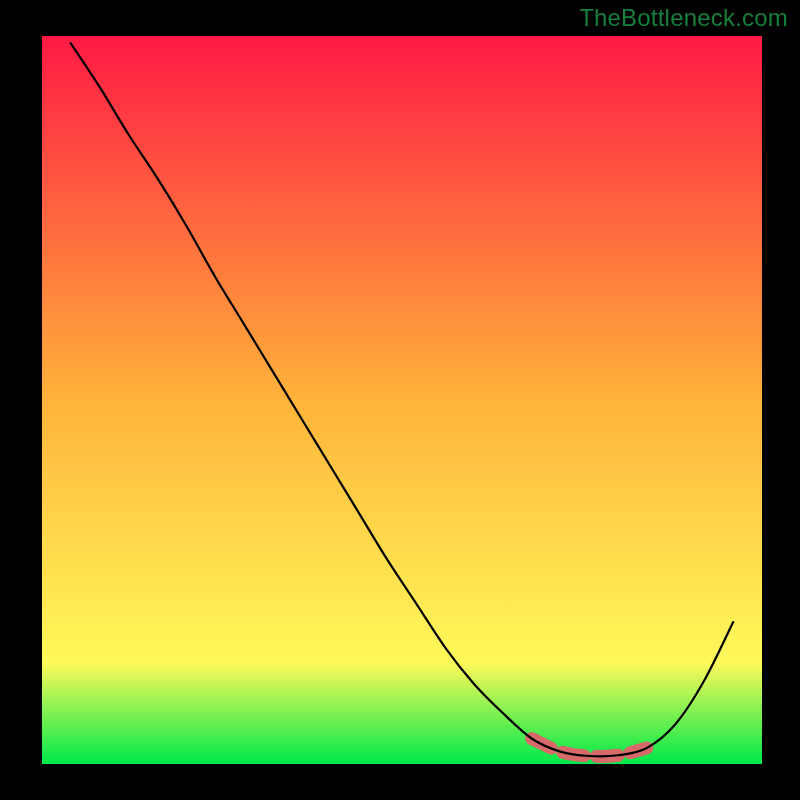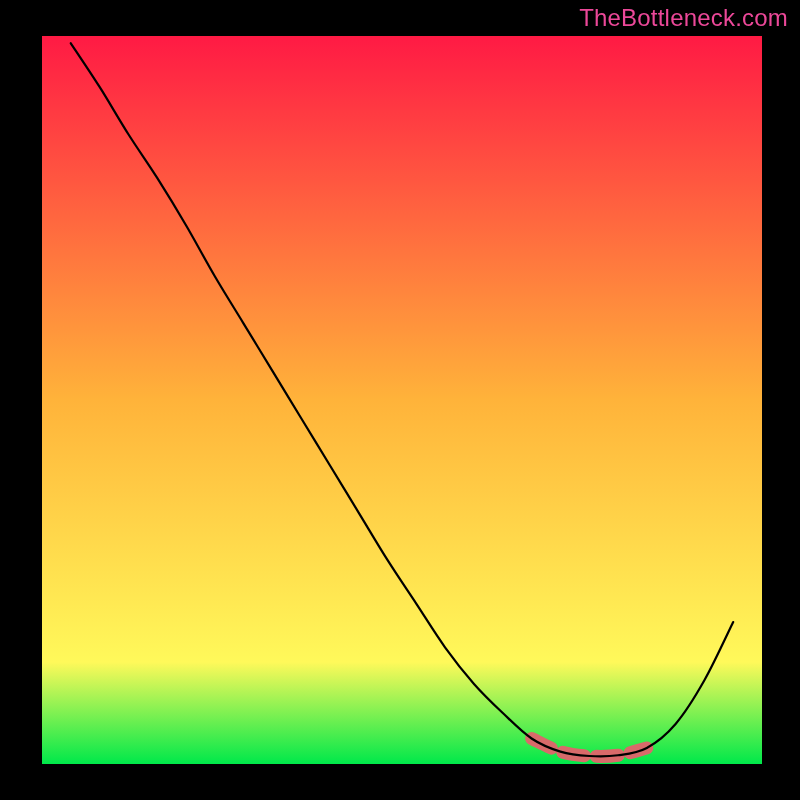--- a/index.html
+++ b/index.html
@@ -12,21 +12,21 @@
   }
   .canvas {
     position: relative;
     width: 800px;
     height: 800px;
   }
   .watermark {
     position: absolute;
     top: 4px;
     right: 12px;
-    color: #ec4899;
+    color: #15803d;
     font-family: Arial, Helvetica, sans-serif;
     font-size: 24px;
     font-weight: 400;
     letter-spacing: 0.2px;
     z-index: 10;
   }
   svg.plot {
     position: absolute;
     left: 0;
     top: 0;

